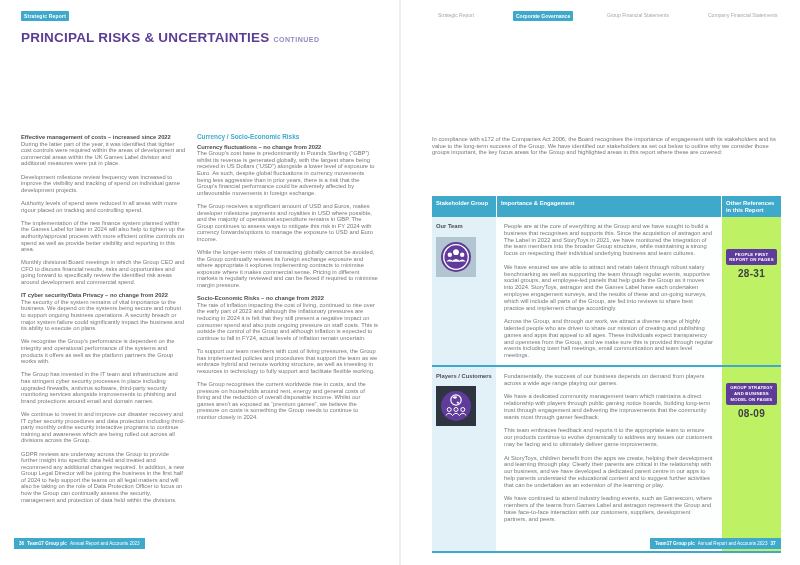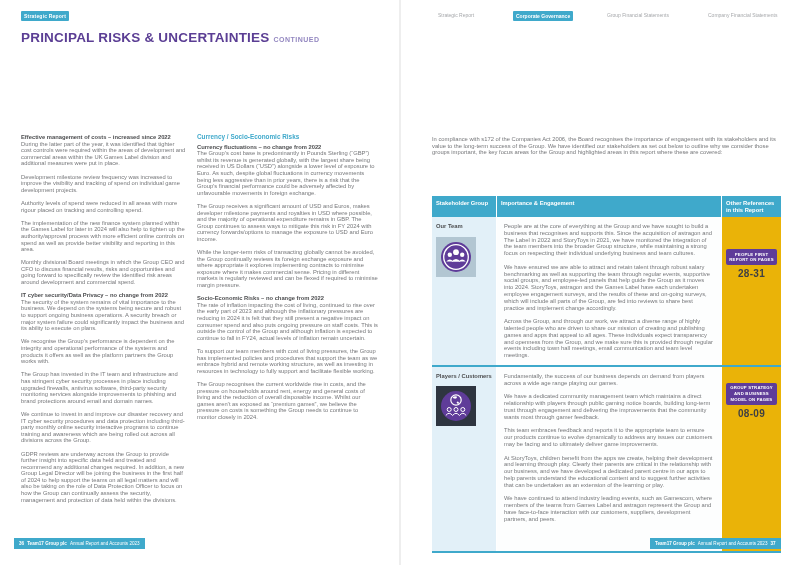--- a/index.html
+++ b/index.html
@@ -46,21 +46,21 @@
   .th1 { width:64px; }
   .th2 { width:225px; border-left:1px solid #fff; }
   .th3 { width:60px; border-left:1px solid #fff; }
   .trow { display:flex; border-bottom:2px solid #3fa9cb; }
   .trow:first-of-type { border-top:1px solid #ffffff; }
   .cell-group { width:64px; background:#e2f0f8; padding:6px 4px; }
   .cell-main { width:225px; background:#fdfefe; padding:6px 7px; border-left:1px solid #fff;
     font-size:5.8px; line-height:6.8px; color:#76777a; }
   .cell-main p { margin:0 0 6.8px; }
   .cell-main p:last-child { margin-bottom:0; }
-  .cell-ref { width:60px; background:#eab308; padding:5px 4px; text-align:center; border-left:1px solid #fff; }
+  .cell-ref { width:60px; background:#bef264; padding:5px 4px; text-align:center; border-left:1px solid #fff; }
   .trow.row-1 .cell-ref { padding-top:32px; }
   .trow.row-2 .cell-ref { padding-top:16px; }
   .trow.row-1 { min-height:128px; }
   .trow.row-2 { min-height:186px; }
   .group-name { font-weight:bold; font-size:5.8px; color:#4d4e50; line-height:6.5px; }
   .icon-tile { margin-top:7px; width:40px; height:40px; }
   .icon-tile svg { display:block; }
   .ref-badge { background:#5f3c99; color:#fff; font-size:4.3px; font-weight:bold;
     line-height:5.6px; padding:2.5px 2px; border-radius:2px; letter-spacing:.2px; }
   .ref-pages { margin-top:3px; font-size:10px; font-weight:bold; color:#3f4043; letter-spacing:.3px; }

